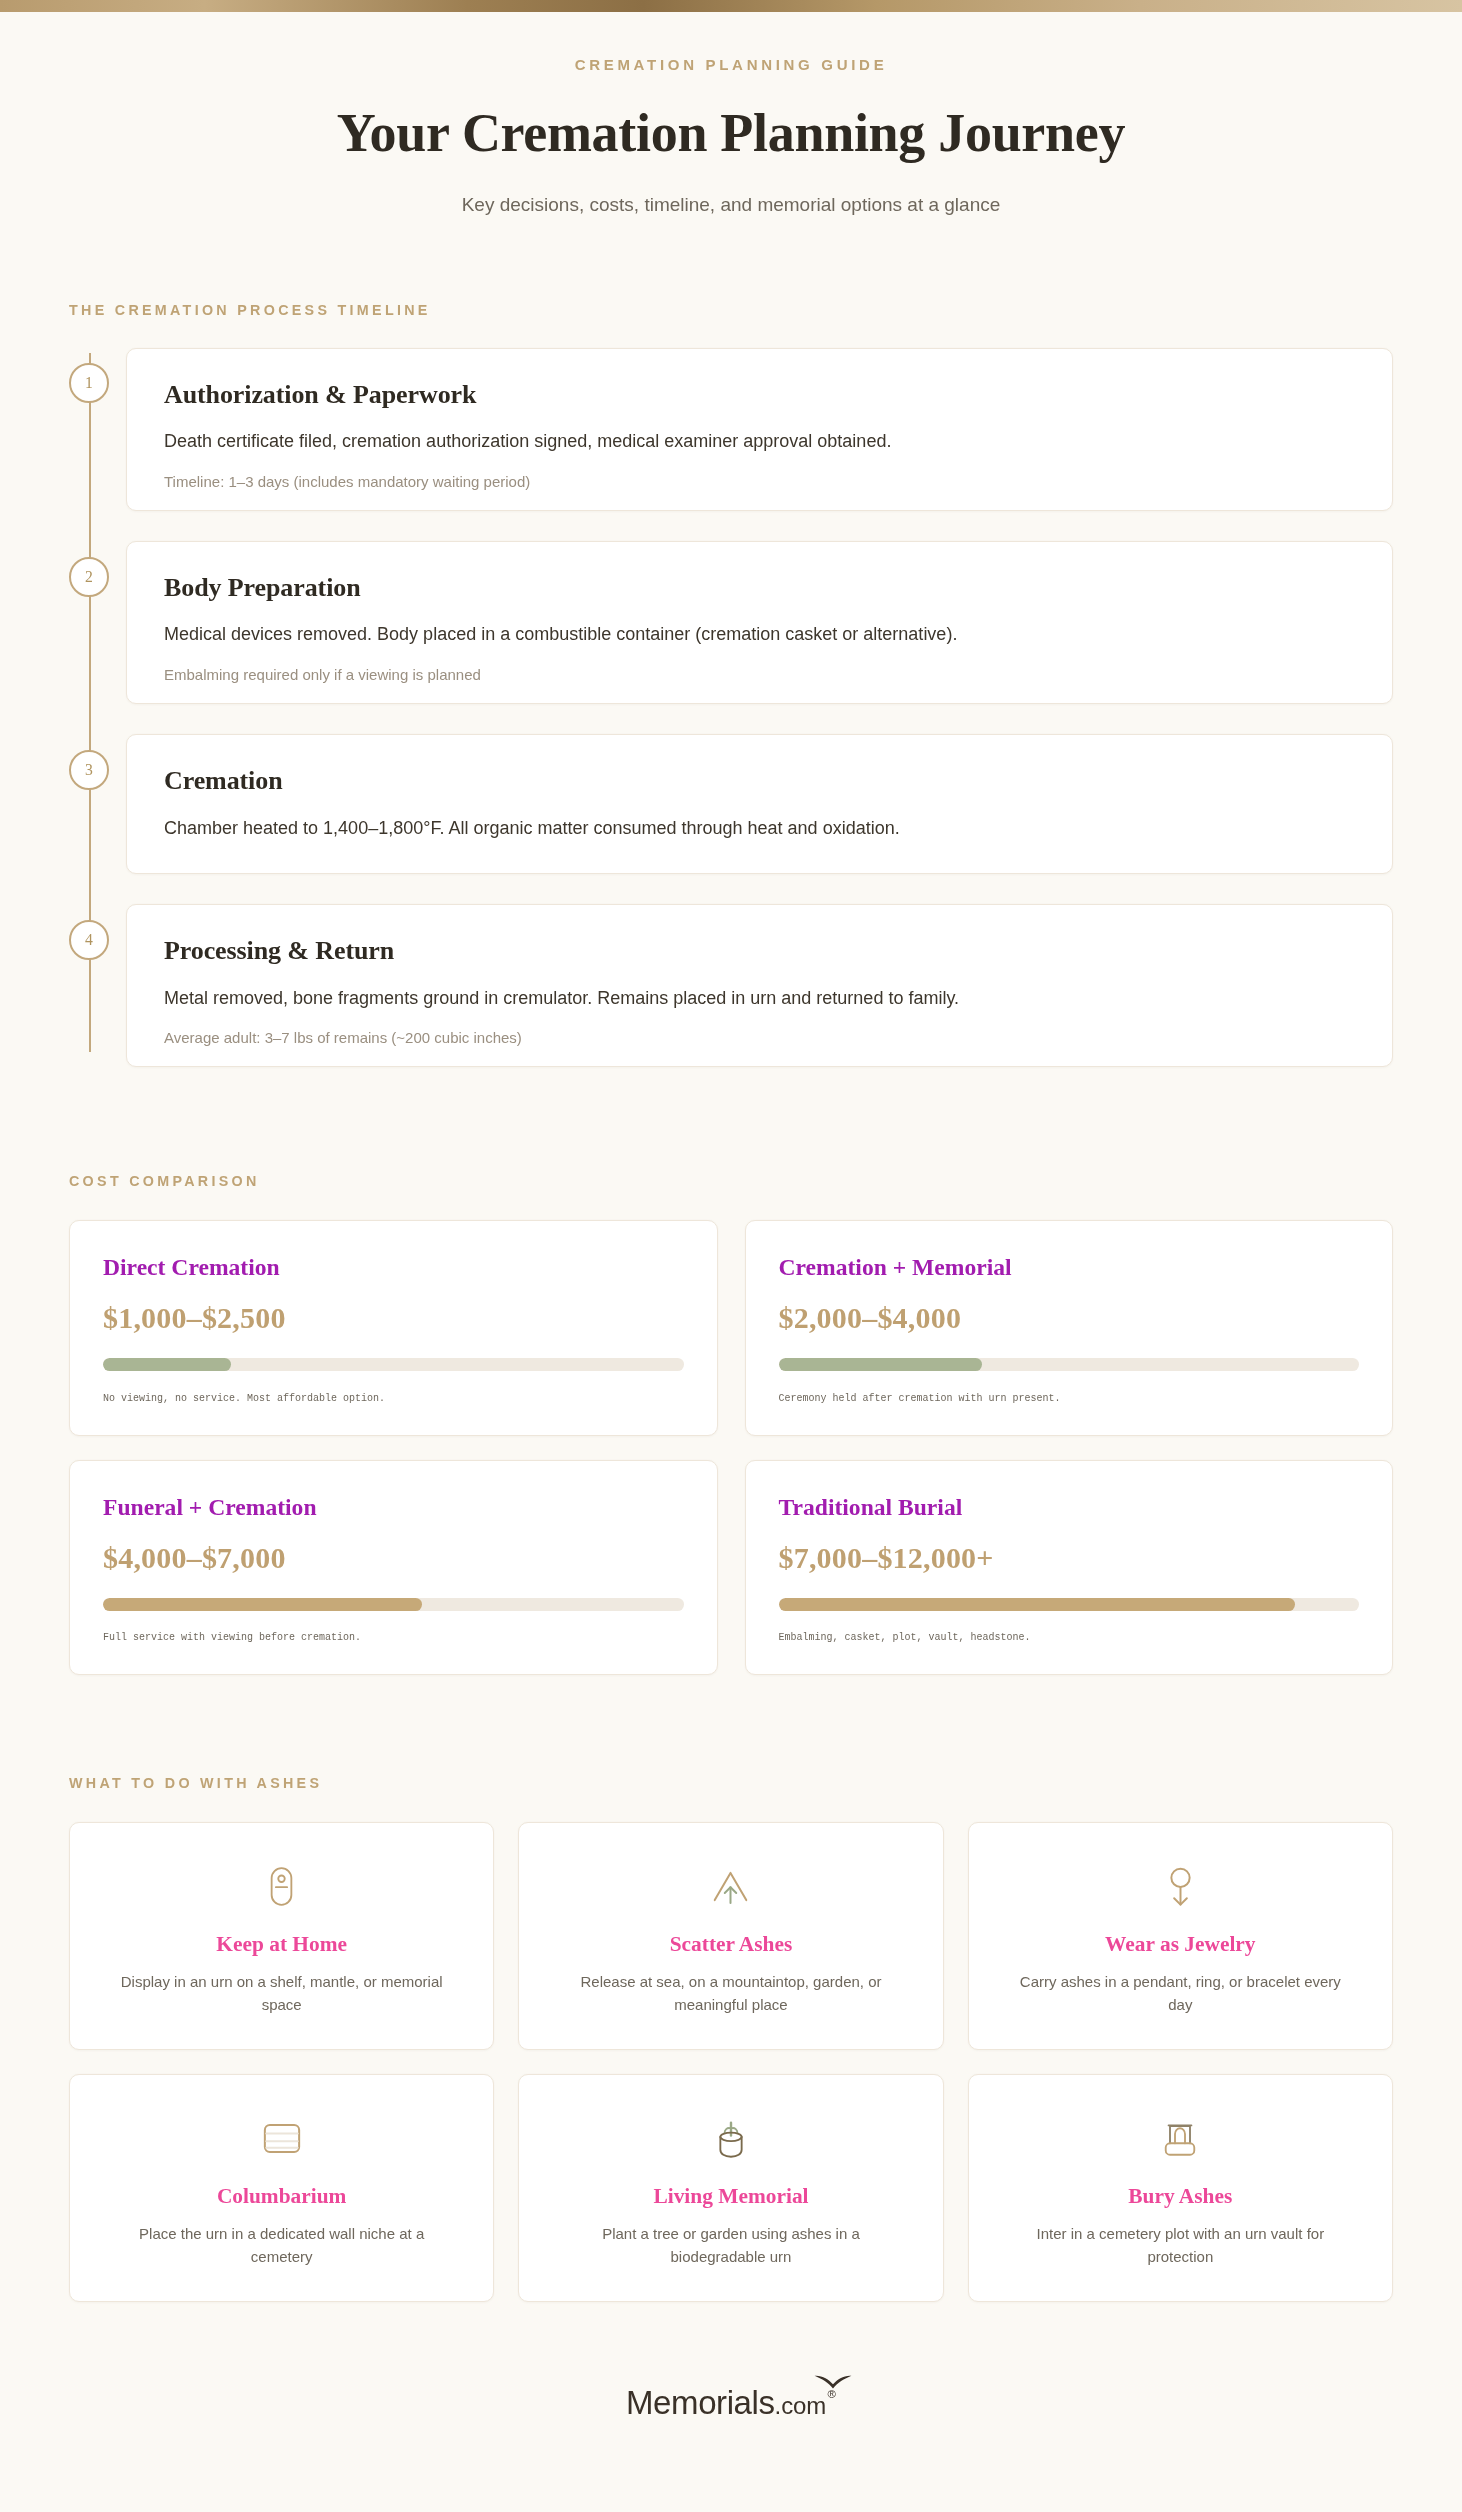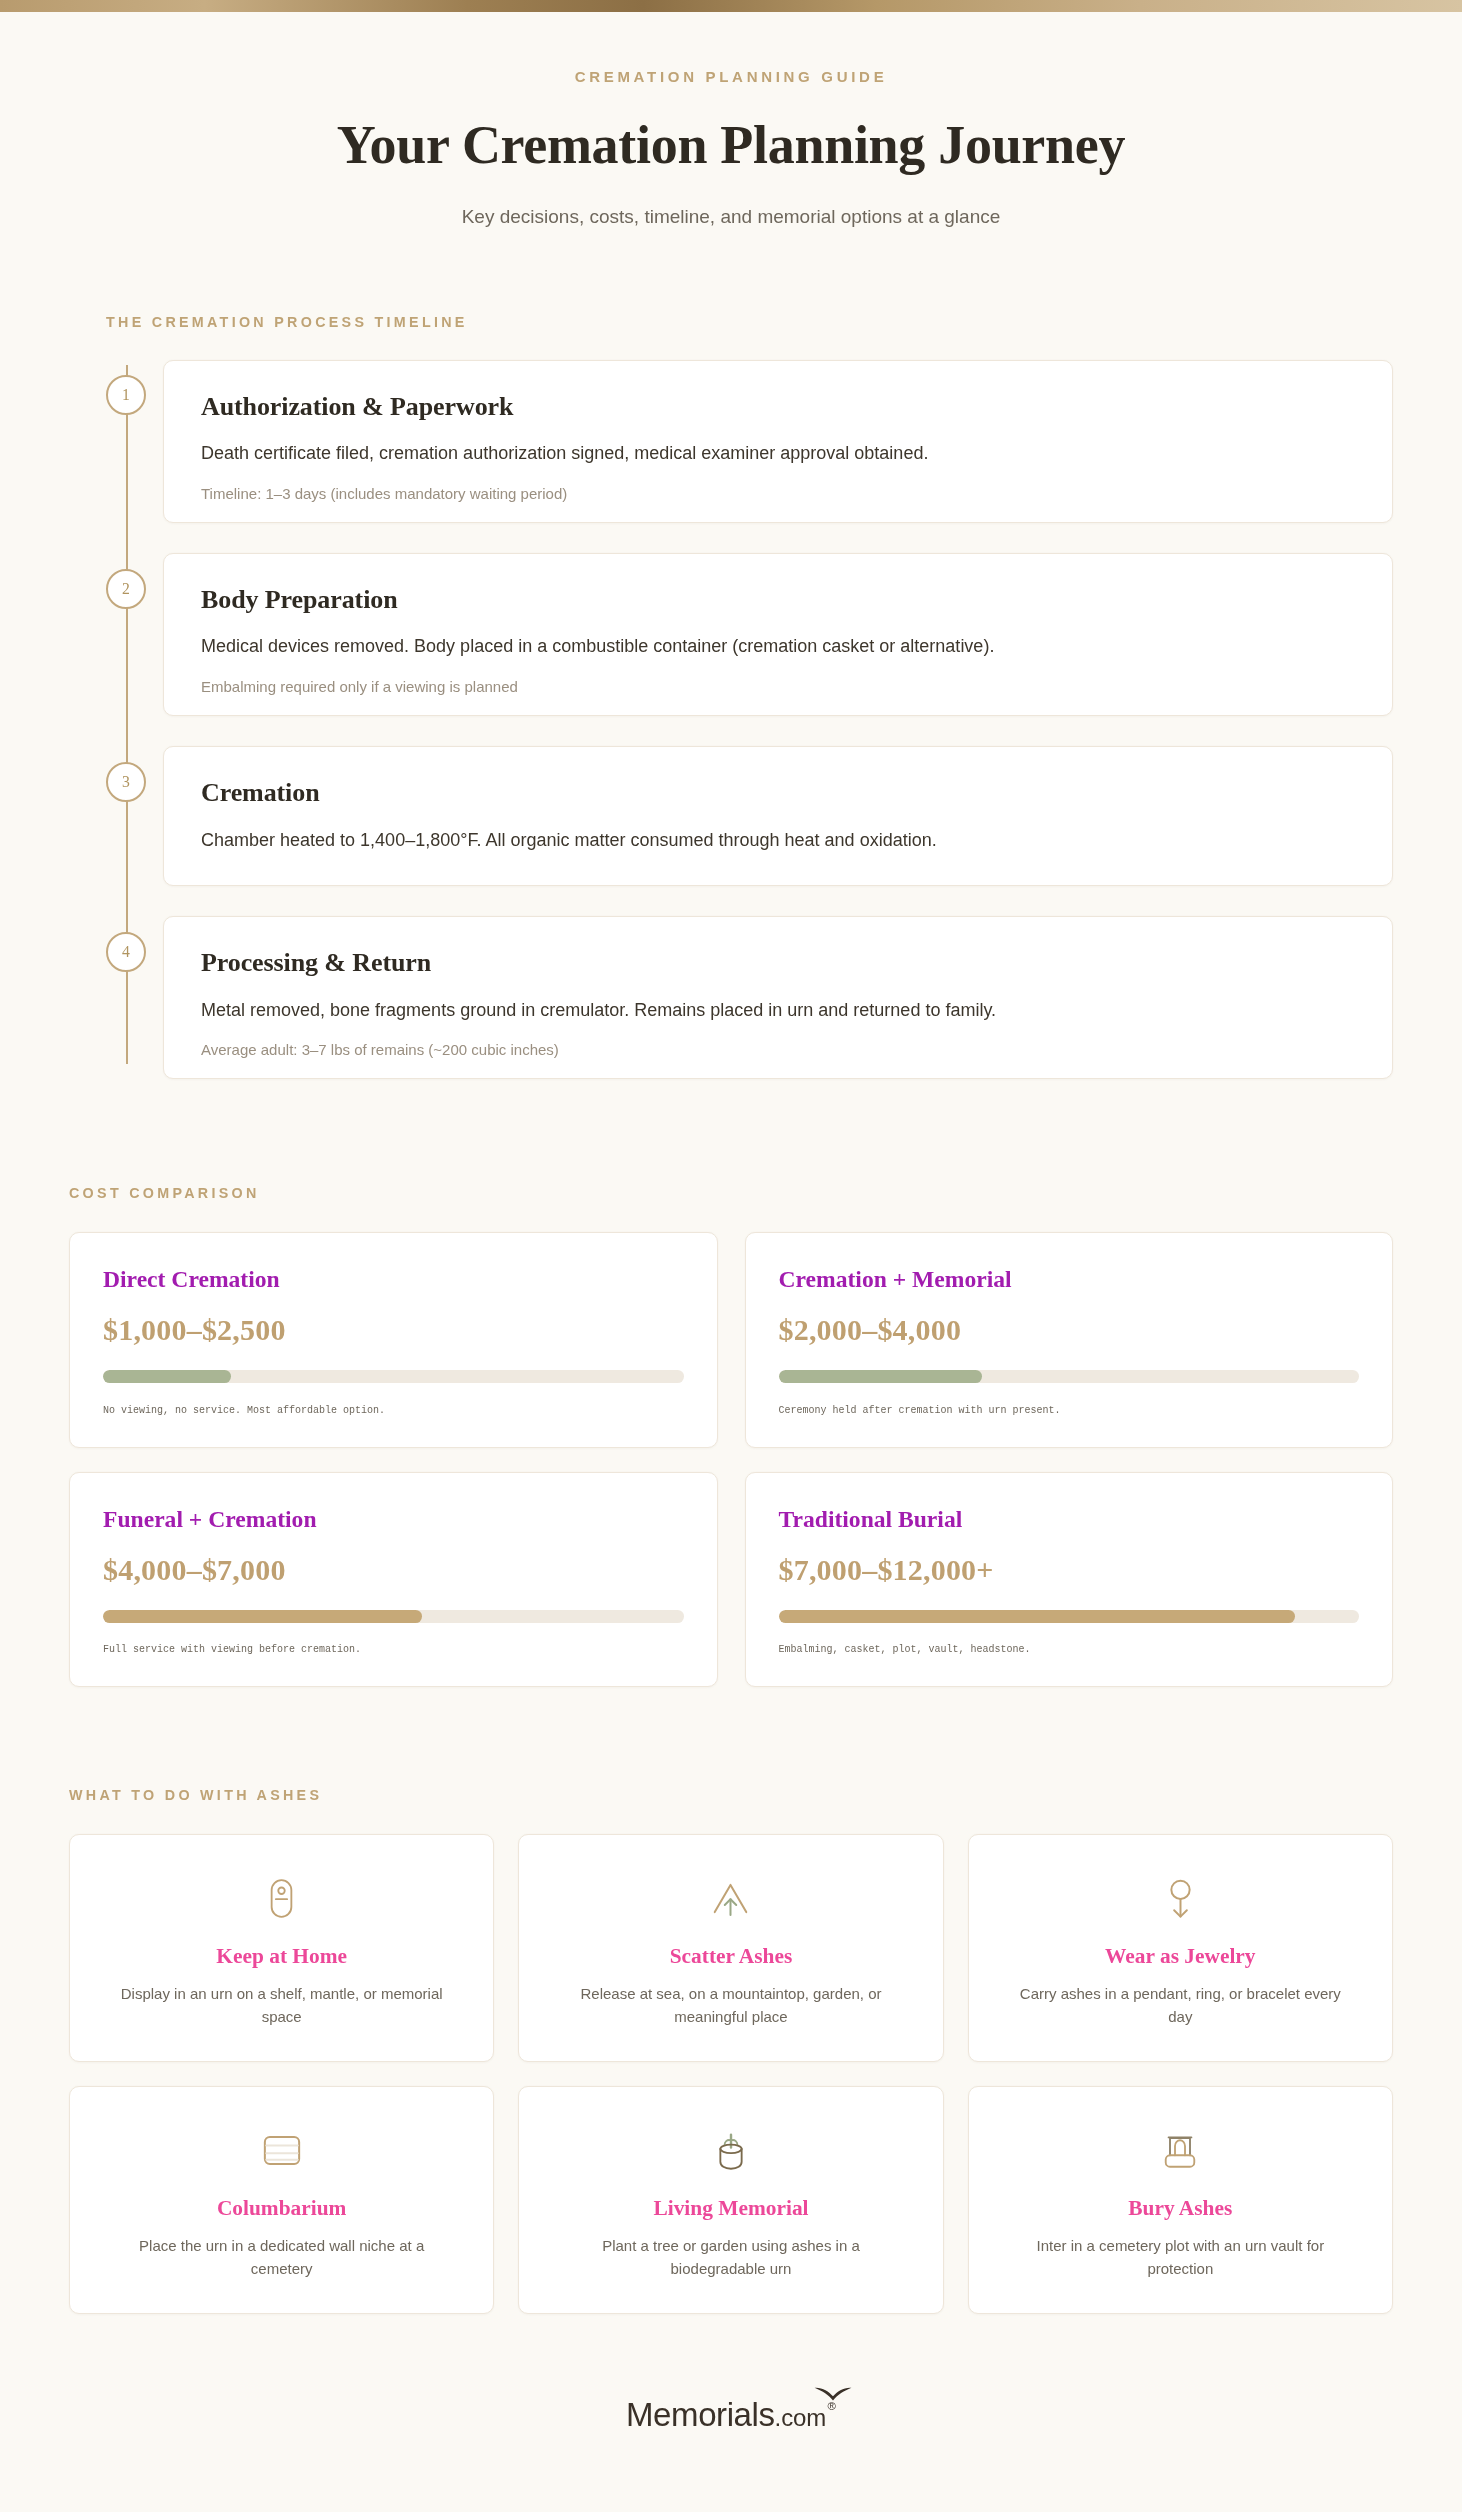--- a/index.html
+++ b/index.html
@@ -33,21 +33,21 @@
       #c7ad83 14%,
       #9d7f52 32%,
       #8c6f45 44%,
       #b59868 60%,
       #c9b089 78%,
       #d7c4a2 100%);
   }
 
   
   .header {
-    padding-top: 56px;
+    padding-top: 44px;
     text-align: center;
   }
   .eyebrow {
     font-size: 15px;
     letter-spacing: 3.7px;
     font-weight: 700;
     color: #bfa375;
     text-transform: uppercase;
   }
   .page-title {
@@ -71,21 +71,21 @@
   }
   .section-label {
     font-size: 14.3px;
     letter-spacing: 3.3px;
     font-weight: 700;
     color: #bfa375;
     text-transform: uppercase;
   }
 
   
-  #timeline-section { margin-top: 86px; margin-left: 37px; }
+  #timeline-section { margin-top: 86px; }
 
   .timeline {
     position: relative;
     margin-top: 30px;
     padding-left: 57px;
   }
   .timeline-rail {
     position: absolute;
     left: 20px;
     top: 5.7px;

